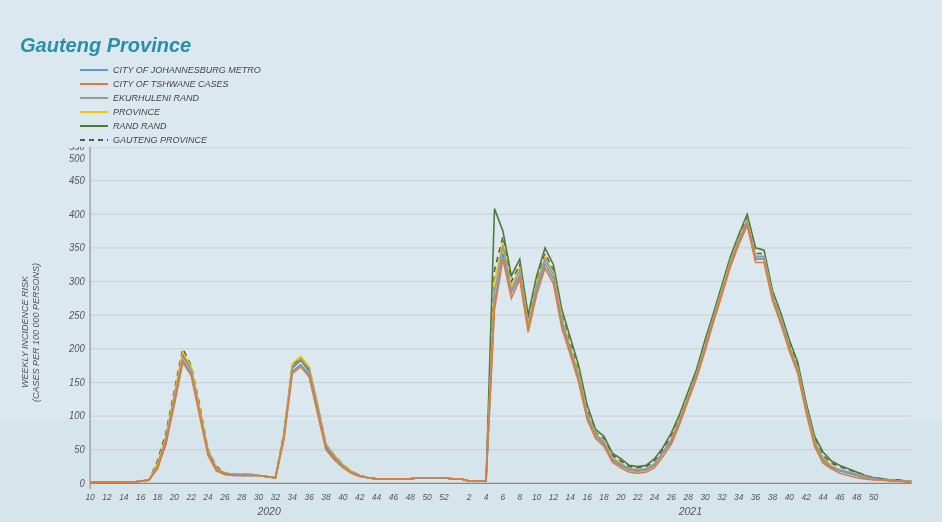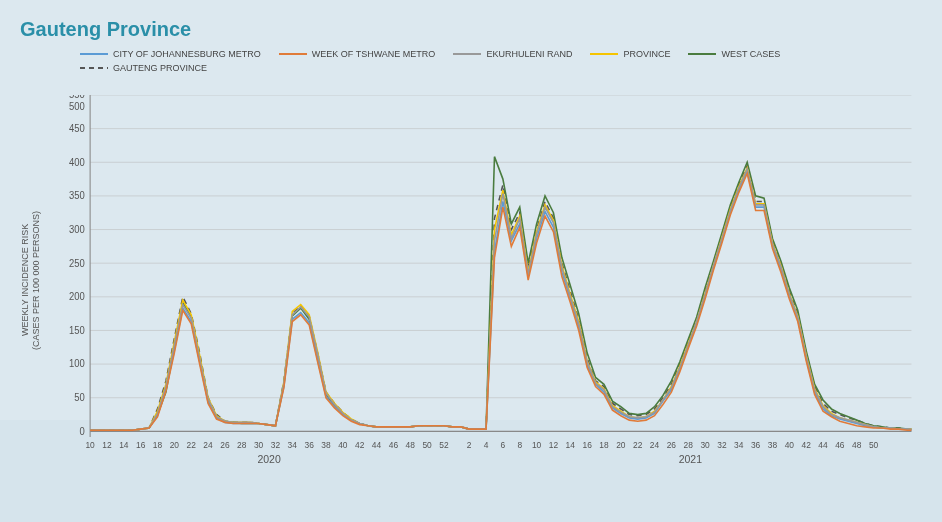--- a/index.html
+++ b/index.html
@@ -7,37 +7,39 @@
       background: #d6e4ec;
       font-family: Arial, sans-serif;
       width: 942px;
       height: 522px;
       overflow: hidden;
     }
     .container {
       background: #dce8ef;
       width: 942px;
       height: 420px;
-      padding: 18px 20px 10px 20px;
+      padding: 34px 20px 10px 20px;
       position: relative;
+      font-style: italic;
     }
     .title {
       color: #2a8fa8;
       font-size: 20px;
       font-weight: bold;
       margin-bottom: 8px;
     }
     .legend {
       display: flex;
       flex-wrap: wrap;
       gap: 4px 18px;
-      margin-bottom: 22px;
+      margin-bottom: 2px;
       padding-left: 60px;
       font-size: 10px;
       color: #444;
+      flex-direction: column;
     }
     .legend-item {
       display: flex;
       align-items: center;
       gap: 5px;
     }
     .legend-line {
       width: 28px;
       height: 2px;
       display: inline-block;
@@ -83,33 +85,33 @@
   <div class="title">Gauteng Province</div>
 
   <div class="legend">
 
   <div class="legend-item">
         <span class="legend-line" style="background: rgb(91, 155, 213);"></span>
         <span style="font-size: 9px; color: rgb(68, 68, 68);">CITY OF JOHANNESBURG METRO</span>
       </div>
       <div class="legend-item">
         <span class="legend-line" style="background: rgb(224, 123, 57);"></span>
-        <span style="font-size: 9px; color: rgb(68, 68, 68);">WEEK OF TSHWANE METRO</span>
+        <span style="font-size: 9px; color: rgb(68, 68, 68);">CITY OF TSHWANE CASES</span>
       </div>
       <div class="legend-item">
         <span class="legend-line" style="background: rgb(153, 153, 153);"></span>
         <span style="font-size: 9px; color: rgb(68, 68, 68);">EKURHULENI RAND</span>
       </div>
       <div class="legend-item">
         <span class="legend-line" style="background: rgb(245, 196, 0);"></span>
         <span style="font-size: 9px; color: rgb(68, 68, 68);">PROVINCE</span>
       </div>
       <div class="legend-item">
         <span class="legend-line" style="background: rgb(74, 124, 63);"></span>
-        <span style="font-size: 9px; color: rgb(68, 68, 68);">WEST CASES</span>
+        <span style="font-size: 9px; color: rgb(68, 68, 68);">RAND RAND</span>
       </div>
       <div class="legend-item">
         <span class="legend-line dashed" style="background: repeating-linear-gradient(to right, rgb(85, 85, 85) 0px, rgb(85, 85, 85) 5px, transparent 5px, transparent 9px);"></span>
         <span style="font-size: 9px; color: rgb(68, 68, 68);">GAUTENG PROVINCE</span>
       </div>
     </div>
 
   <div class="chart-area">
     <div class="y-axis-label">
       WEEKLY INCIDENCE RISK<br>(CASES PER 100 000 PERSONS)

